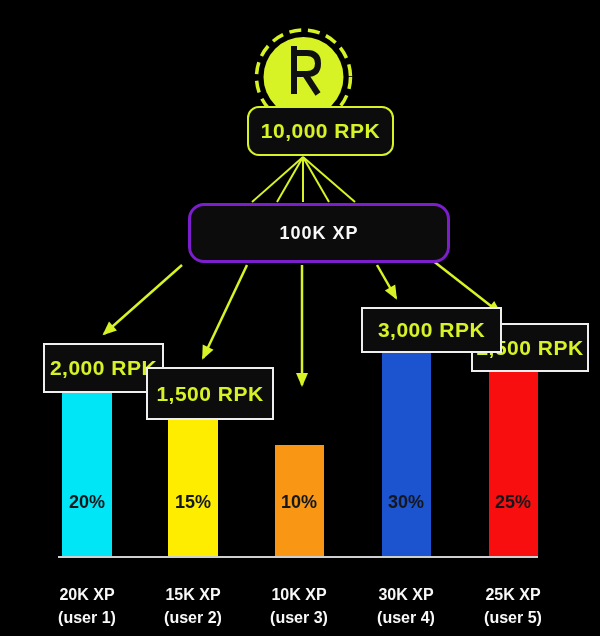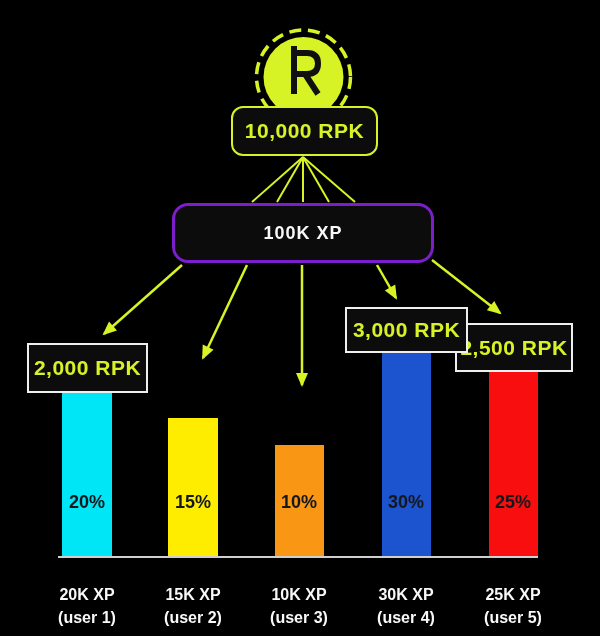--- a/index.html
+++ b/index.html
@@ -9,41 +9,41 @@
   }
   .overlay{position:absolute;left:0;top:0;z-index:1;pointer-events:none;}
   .bar{position:absolute;z-index:2;}
   .pct{
     position:absolute;z-index:3;width:80px;text-align:center;
     font-size:18px;font-weight:600;color:var(--percent-text,#14181c);
   }
   .node{
     position:absolute;display:flex;align-items:center;justify-content:center;
     background:#0c0c0c;box-sizing:border-box;text-align:right;
-    font-weight:bold;letter-spacing:.5px;
+    font-weight:bold;letter-spacing:.5px;margin-left:16px;
   }
   .total-box{
     left:231px;top:106px;width:147px;height:50px;z-index:5;
     border:2px solid var(--accent,#D8F325);border-radius:12px;
     color:var(--accent,#D8F325);font-size:21px;
   }
   .xp-box{
     left:172px;top:203px;width:262px;height:60px;z-index:5;
     border:3px solid var(--purple,#7D1ECD);border-radius:16px;
     color:var(--white-text,#F8F8F8);font-size:18px;letter-spacing:1px;
   }
   .reward{
     border:2px solid var(--box-border,#EFEFEF);
     color:var(--accent,#D8F325);font-size:21px;
   }
   .rb1{left:27px;top:343px;width:121px;height:50px;z-index:12;}
   .rb2{left:130px;top:367px;width:128px;height:53px;z-index:13;}
   .rb3{left:239px;top:394px;width:123px;height:53px;z-index:14;}
   .rb5{left:455px;top:323px;width:118px;height:49px;z-index:15;}
-  .rb4{left:345px;top:307px;width:123px;height:46px;z-index:16;}
+  .rb4{left:345px;top:307px;width:141px;height:46px;z-index:16;}
   .axis-label{
     position:absolute;z-index:3;width:110px;top:583px;text-align:center;
     color:var(--white-text,#F8F8F8);font-weight:bold;font-size:16px;line-height:1.45;
   }
   .axis-label span{display:block;}
 </style>
 </head>
 <body>
 
 <div class="stage">
@@ -93,20 +93,21 @@
   <div class="bar" style="left: 382px; top: 351px; width: 49px; height: 205px; background-color: rgb(28, 83, 207);"></div>
   <div class="bar" style="left: 489px; top: 370px; width: 49px; height: 186px; background-color: rgb(248, 14, 14);"></div>
 
   <div class="pct" style="left:47px;top:492px;">20%</div>
   <div class="pct" style="left:153px;top:492px;">15%</div>
   <div class="pct" style="left:259px;top:492px;">10%</div>
   <div class="pct" style="left:366px;top:492px;">30%</div>
   <div class="pct" style="left:473px;top:492px;">25%</div>
 
   <div class="node reward rb1">2,000 RPK</div>
+  <div class="node reward rb2">1,500 RPK</div>
   <div class="node reward rb5">2,500 RPK</div>
   <div class="node reward rb4">3,000 RPK</div>
 
   <div class="axis-label" style="left:32px;">
     <span>20K XP</span>
     <span>(user 1)</span>
   </div>
   <div class="axis-label" style="left:138px;">
     <span>15K XP</span>
     <span>(user 2)</span>

